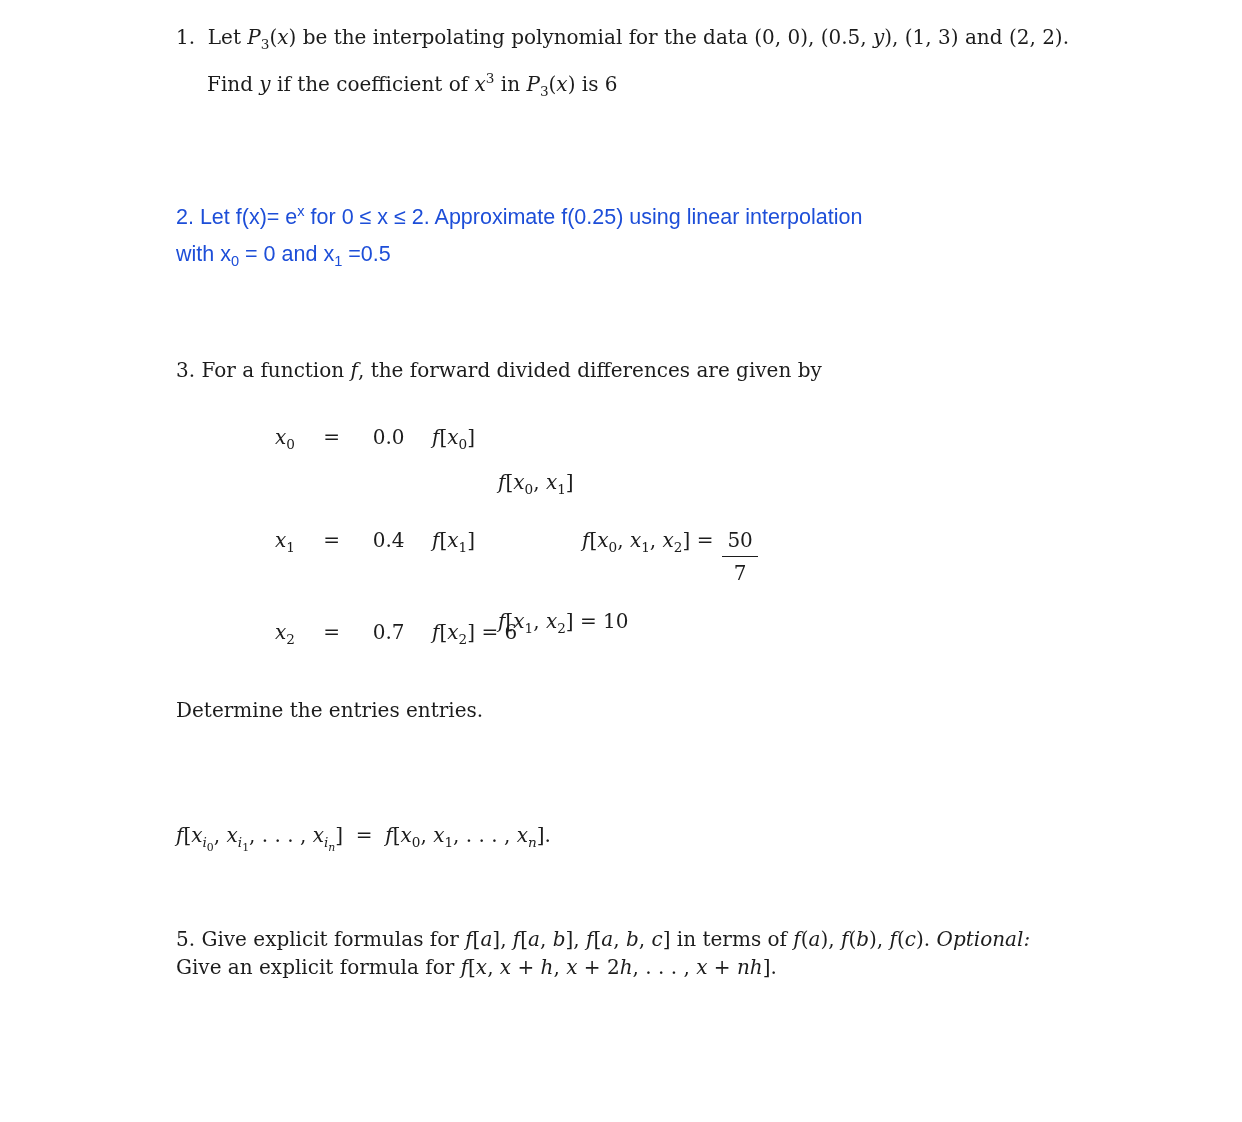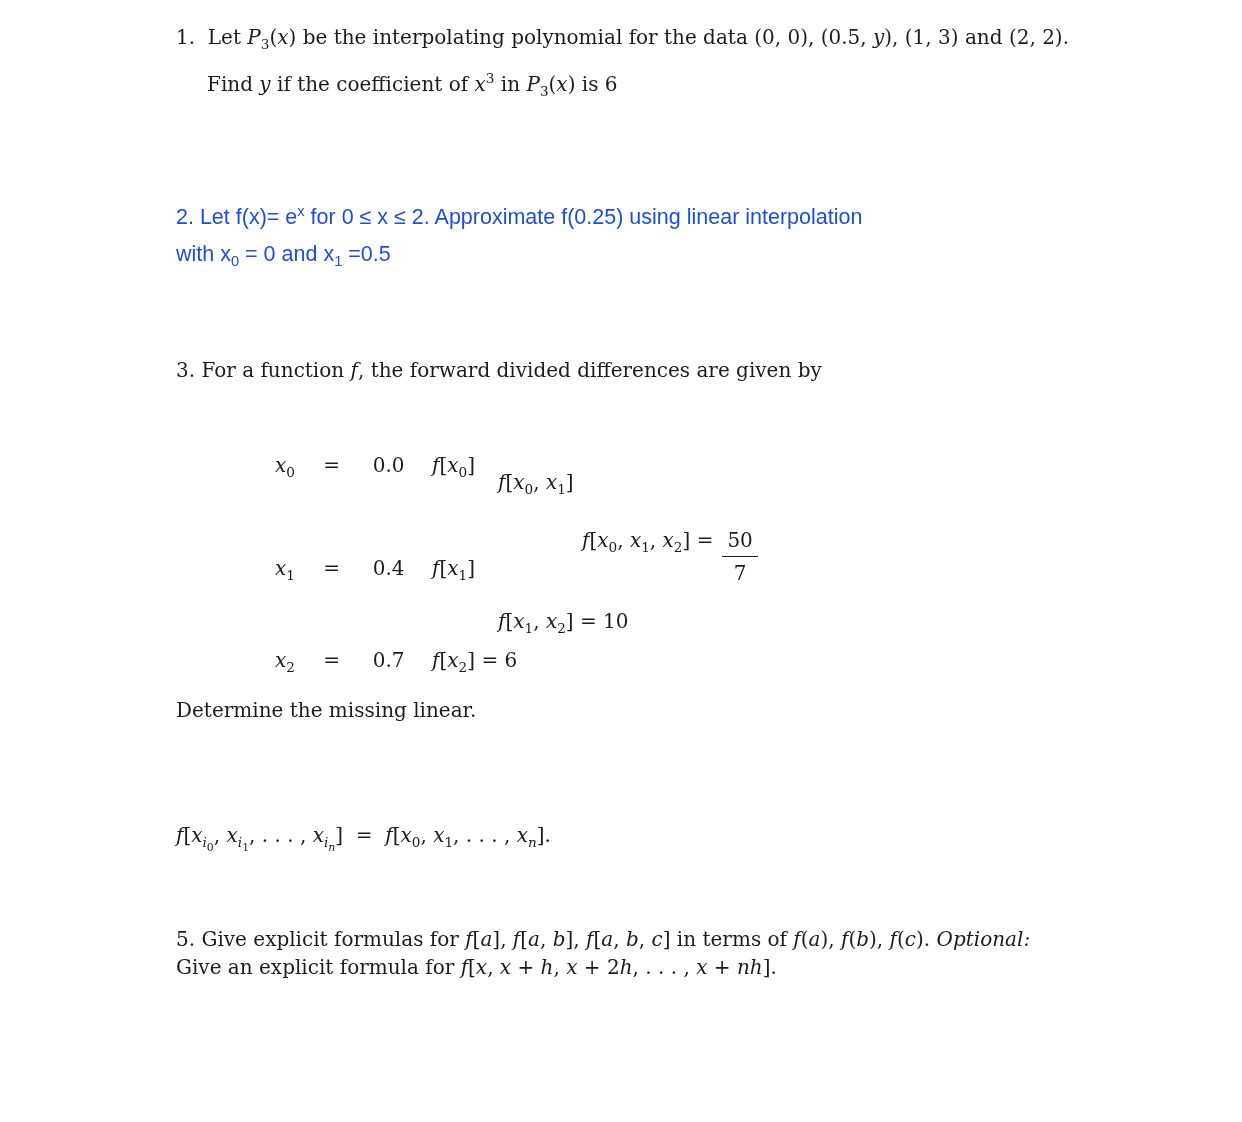--- a/index.html
+++ b/index.html
@@ -20,21 +20,21 @@
   }
   sub, sup { font-size: 68%; line-height: 0; }
   sub sub { font-size: 80%; }
   
   .p2-style {
     font-family: Liberation Sans, sans-serif;
     font-size: 21.5px;
     color: #1d4ed8;
   }
   
-  .col-x  { display: inline-block; width: 42px; margin-top: 28px; }
+  .col-x  { display: inline-block; width: 42px; }
   .col-eq { display: inline-block; width: 43px; }
   .col-val{ display: inline-block; width: 53px; }
   .dd2 {
     position: absolute;
     left: 307px;
     top: 0;
     height: 28px;
     display: flex;
   }
   .frac {
@@ -88,20 +88,20 @@
 
     <div class="line" style="left:275px; top:618px;">
       <span class="col-x"><i>x</i><sub>2</sub></span>
       <span class="col-eq">=</span>
       <span class="col-val">0.7</span>
       <span><i>f</i>[<i>x</i><sub>2</sub>] = 6</span>
     </div>
 
   </div>
 
-  <div class="line" style="left:176px; top:696px;">Determine the missing linear.</div>
+  <div class="line" style="left:176px; top:696px;">Determine the entries entries.</div>
 
   <div class="line" style="left:176px; top:821px;"><i>f</i>[<i>x</i><sub><i>i</i><sub>0</sub></sub>, <i>x</i><sub><i>i</i><sub>1</sub></sub>, . . . , <i>x</i><sub><i>i<sub>n</sub></i></sub>] &nbsp;=&nbsp; <i>f</i>[<i>x</i><sub>0</sub>, <i>x</i><sub>1</sub>, . . . , <i>x<sub>n</sub></i>].</div>
 
   <div class="line" style="left:176px; top:925px;">5. Give explicit formulas for <i>f</i>[<i>a</i>], <i>f</i>[<i>a</i>, <i>b</i>], <i>f</i>[<i>a</i>, <i>b</i>, <i>c</i>] in terms of <i>f</i>(<i>a</i>), <i>f</i>(<i>b</i>), <i>f</i>(<i>c</i>). <i>Optional:</i></div>
   <div class="line" style="left:176px; top:953px;">Give an explicit formula for <i>f</i>[<i>x</i>, <i>x</i> + <i>h</i>, <i>x</i> + 2<i>h</i>, . . . , <i>x</i> + <i>nh</i>].</div>
 
 </div>
 
 </body></html>

